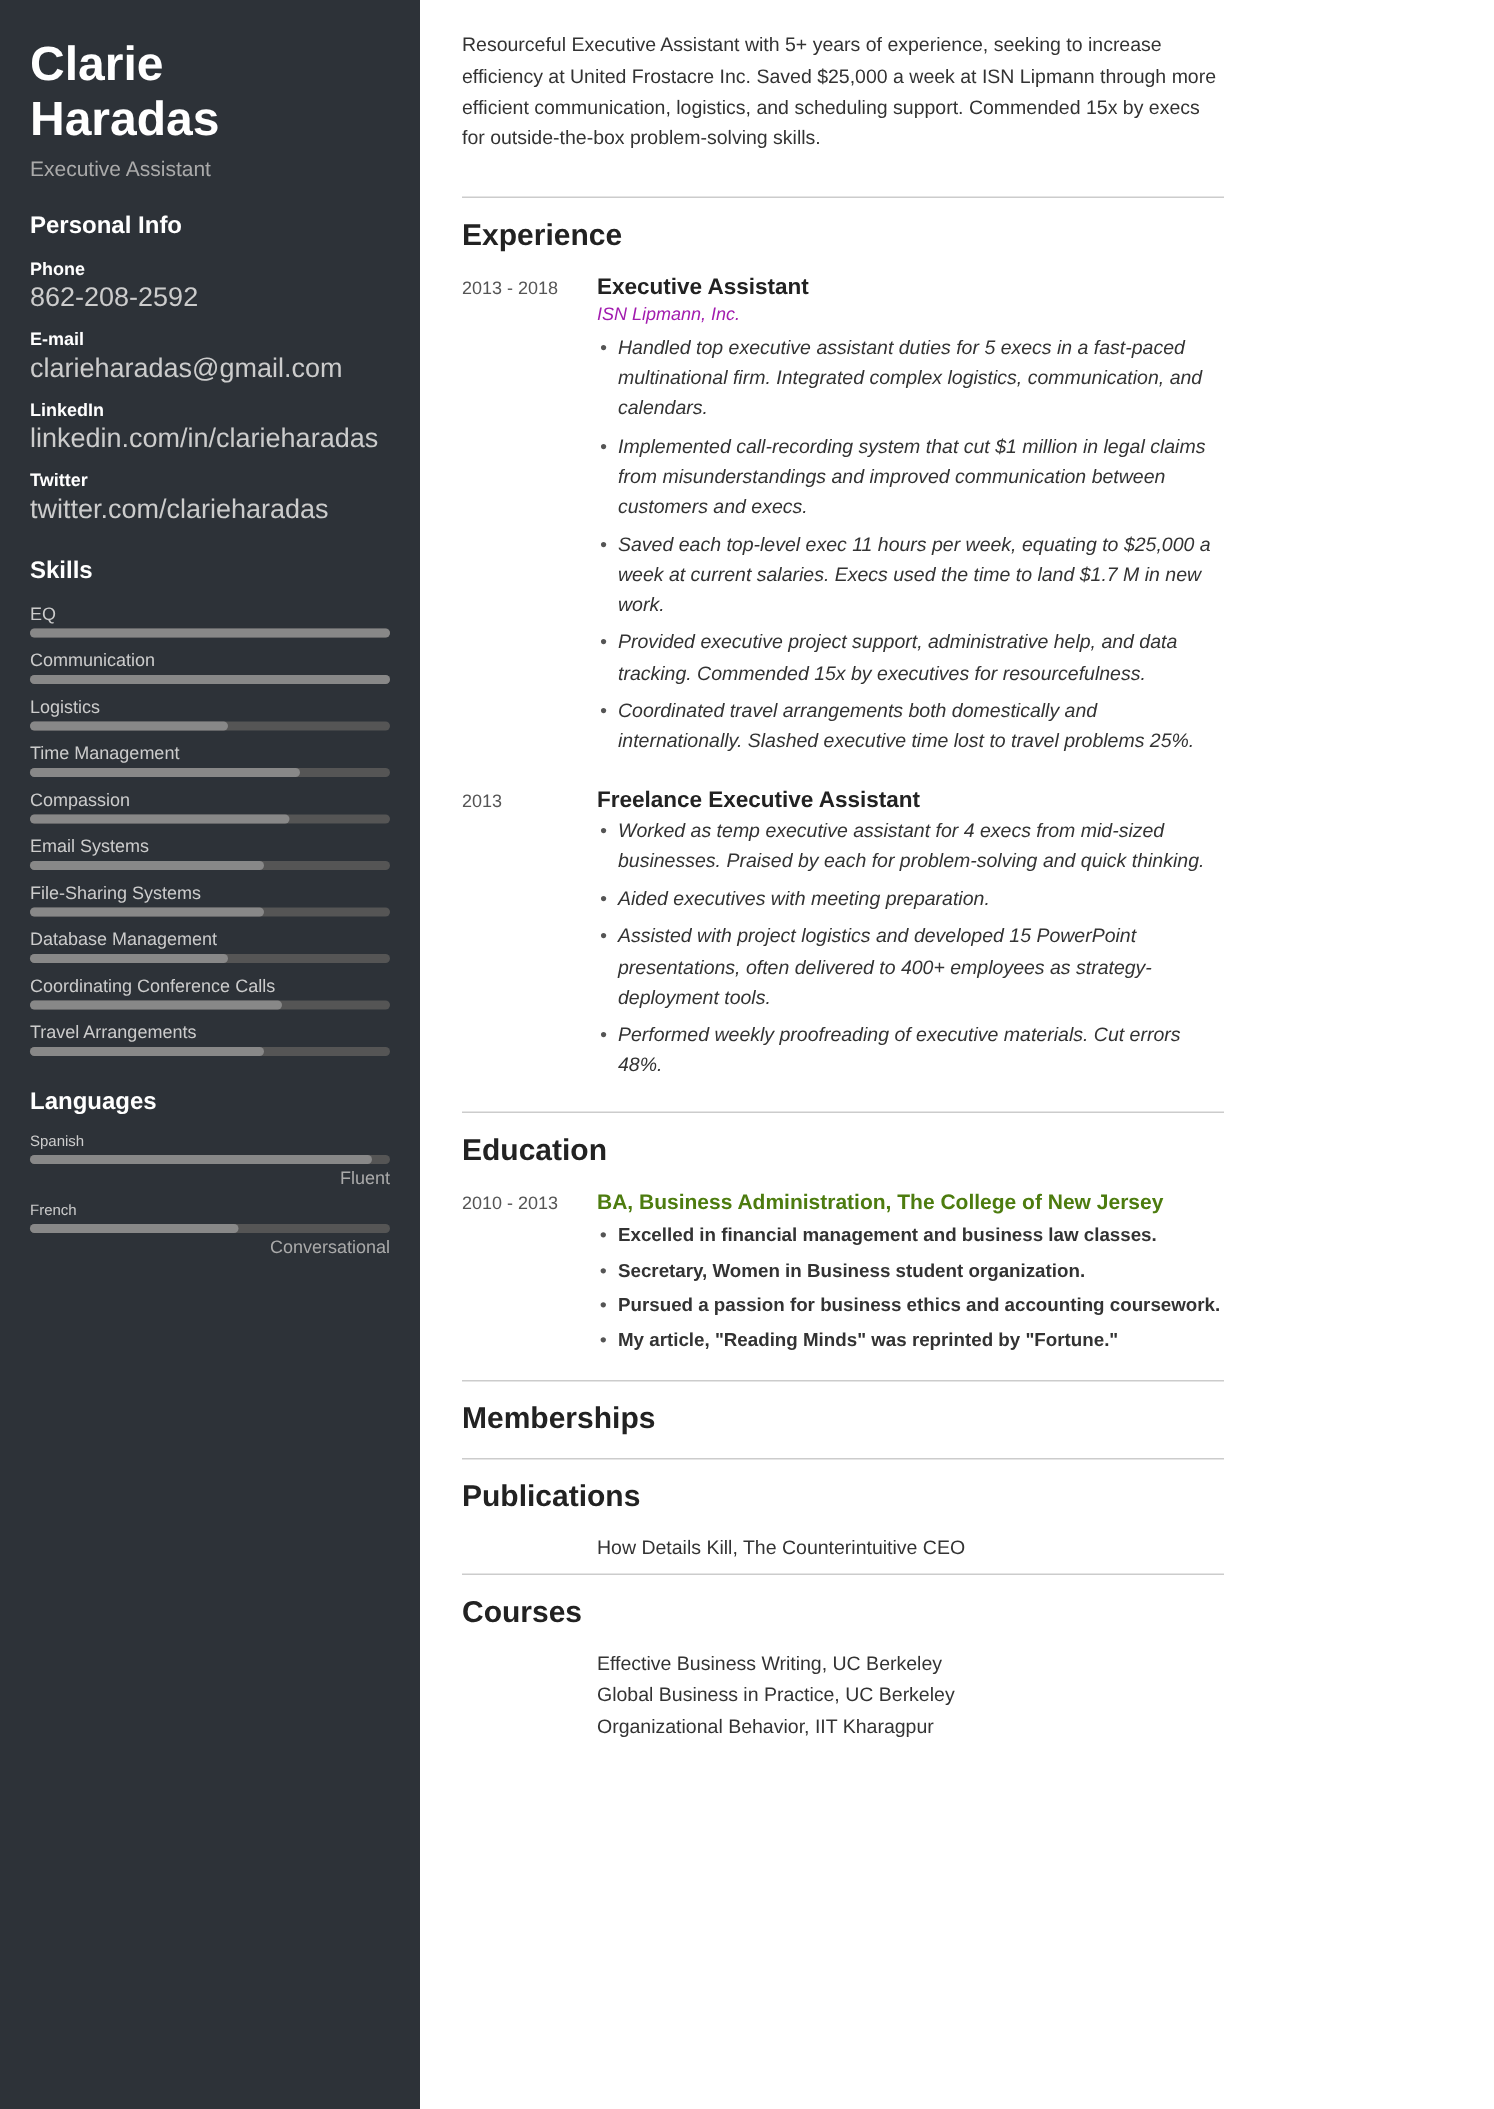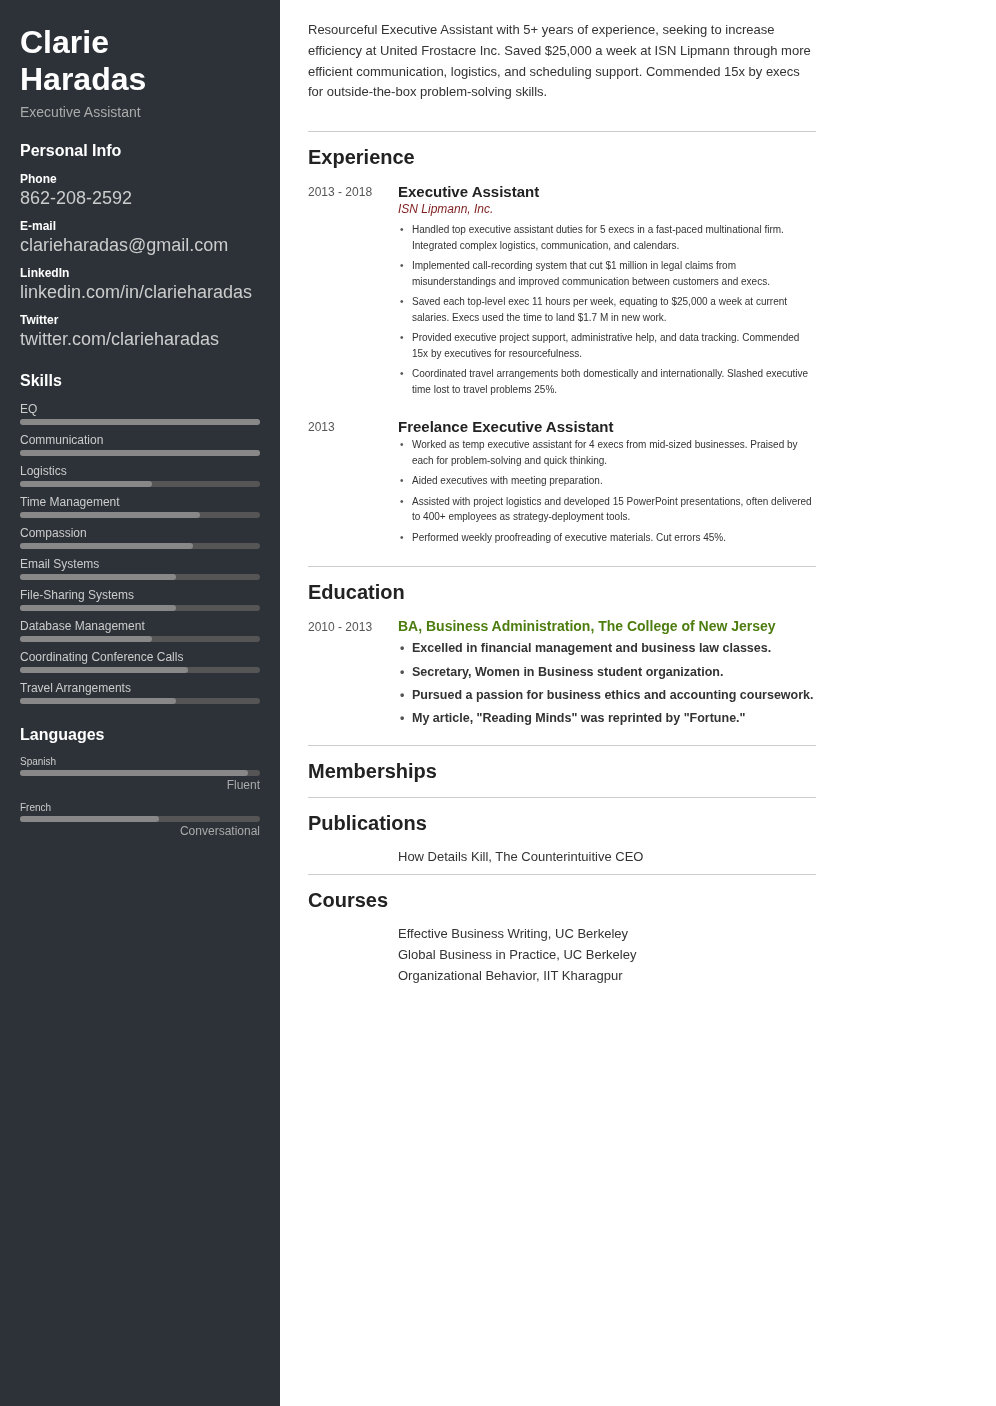--- a/index.html
+++ b/index.html
@@ -136,35 +136,36 @@
       flex: 1;
     }
     .exp-job-title {
       font-size: 15px;
       font-weight: bold;
       color: #222;
       margin-bottom: 2px;
     }
     .exp-company {
       font-size: 12px;
-      color: #7f1d1d;
+      color: #a21caf;
       font-style: italic;
       margin-bottom: 6px;
     }
     .exp-bullets {
       list-style: none;
       padding: 0;
     }
     .exp-bullets li {
-      font-size: 10px;
+      font-size: 13px;
       color: #333;
       line-height: 1.55;
       margin-bottom: 5px;
       padding-left: 14px;
       position: relative;
+      font-style: italic;
     }
     .exp-bullets li::before {
       content: "•";
       position: absolute;
       left: 2px;
       color: #555;
     }
     .edu-row {
       display: flex;
       margin-bottom: 12px;
@@ -371,21 +372,21 @@
           </div>
         </div>
         <div class="exp-row">
           <div class="exp-dates">2013</div>
           <div class="exp-content">
             <div class="exp-job-title">Freelance Executive Assistant</div>
             <ul class="exp-bullets">
               <li>Worked as temp executive assistant for 4 execs from mid-sized businesses. Praised by each for problem-solving and quick thinking.</li>
               <li>Aided executives with meeting preparation.</li>
               <li>Assisted with project logistics and developed 15 PowerPoint presentations, often delivered to 400+ employees as strategy-deployment tools.</li>
-              <li>Performed weekly proofreading of executive materials. Cut errors 45%.</li>
+              <li>Performed weekly proofreading of executive materials. Cut errors 48%.</li>
             </ul>
           </div>
         </div>
       </div>
 
     <hr class="divider">
     <div class="section-title">Education</div>
     <div id="education-list">
         <div class="edu-row">
           <div class="edu-dates">2010 - 2013</div>

